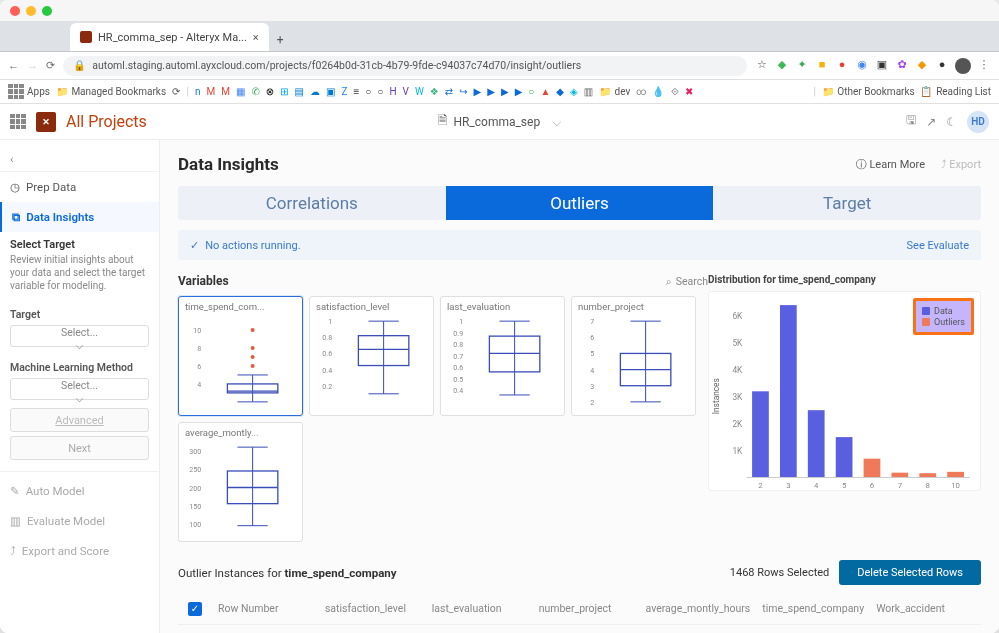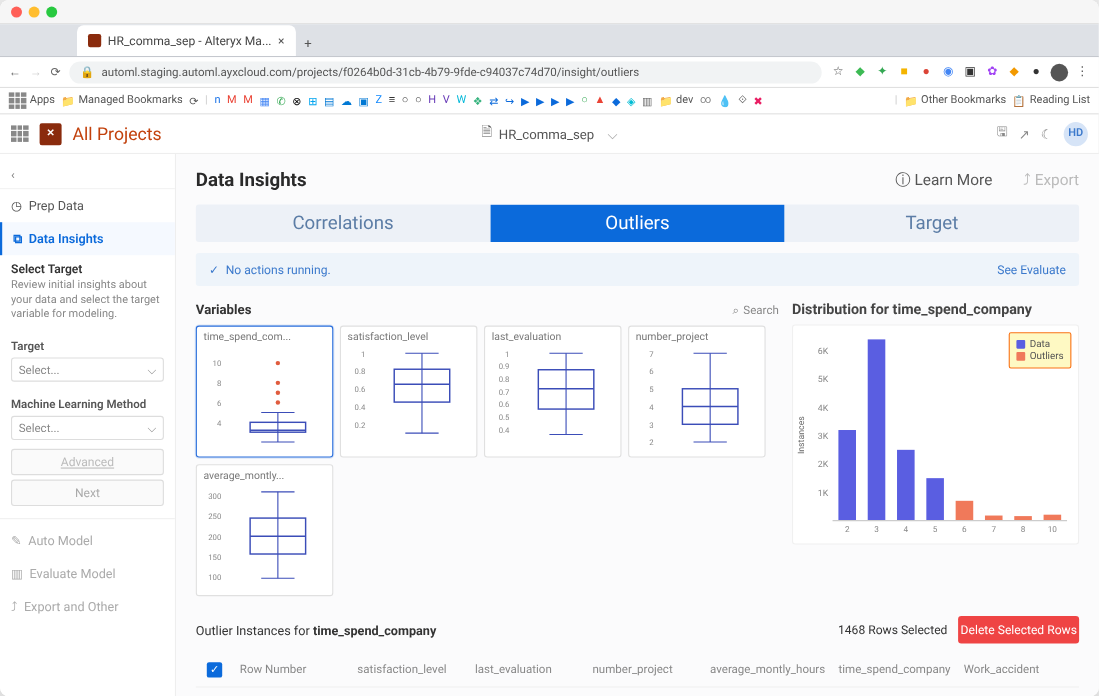--- a/index.html
+++ b/index.html
@@ -29,60 +29,60 @@
 .avatar { width:22px; height:22px; border-radius:50%; background:#d6e4f7; color:#3b79cc; display:flex; align-items:center; justify-content:center; font-size:10px; font-weight:600;}
 
 .body { flex:1; display:flex; overflow:hidden; }
 .sidebar { width:160px; border-right:1px solid #eee; background:#fff; padding-top:6px; font-size:11.5px; color:#555;}
 .side-back { height:26px; display:flex; align-items:center; padding:0 10px; color:#888; border-bottom:1px solid #f2f2f2;}
 .side-item { height:30px; display:flex; align-items:center; padding:0 10px; gap:6px; }
 .side-item.active { color:#0b6adb; border-left:2px solid #0b6adb; background:#f5f9ff; font-weight:600;}
 .side-step-title { padding:6px 10px 2px; font-weight:600; font-size:11px; color:#333;}
 .side-step-desc { padding:0 10px 10px; font-size:10px; color:#888; line-height:1.3;}
 .side-label { padding:6px 10px 2px; font-size:10.5px; color:#555; font-weight:600;}
-.side-select { margin:2px 10px 8px; height:22px; border:1px solid #ddd; border-radius:3px; display:flex; align-items:center; padding:0 6px; font-size:10.5px; color:#888; justify-content:space-between;}
+.side-select { margin:2px 10px 8px; height:22px; border:1px solid #ddd; border-radius:3px; display:flex; align-items:center; padding:0 6px; font-size:10.5px; color:#888; justify-content:space-between;flex-direction:column;}
 .side-btn { margin:4px 10px; height:24px; border:1px solid #ddd; border-radius:3px; display:flex; align-items:center; justify-content:center; color:#aaa; font-size:11px; background:#fafafa;}
 .side-btn.disabled { color:#bbb;text-decoration:underline; }
 .side-link { height:30px; display:flex; align-items:center; padding:0 10px; gap:6px; color:#aaa; font-size:11.5px;}
 
 .main { flex:1; background:#fbfbfc; padding:14px 18px; overflow:auto;}
 .main-hdr { display:flex; align-items:center; margin-bottom:12px;}
 .main-hdr h1 { font-size:17px; font-weight:700; color:#2a2a2a;}
-.hdr-actions { margin-left:auto; display:flex; gap:28px; font-size:14px; color:#888; align-items:center;}
+.hdr-actions { margin-left:auto; display:flex; gap:16px; font-size:11px; color:#888; align-items:center;}
 .hdr-actions .learn { color:#555; }
 .tabs-row { display:flex; height:34px; background:#edf1f7; border-radius:3px; overflow:hidden; margin-bottom:10px;}
 .tabs-row .tb { flex:1; display:flex; align-items:center; justify-content:center; font-size:17px; color:#5c7da6; }
 .tabs-row .tb.active { background:#0b6adb; color:#fff; }
 .status-bar { height:30px; background:#eef4fa; border-radius:3px; display:flex; align-items:center; padding:0 12px; font-size:11px; color:#3b79cc; margin-bottom:14px;}
 .status-bar .see { margin-left:auto; }
 
-.vars-row { display:flex; gap:12px; }
+.vars-row { display:flex; }
 .vars-col { width:530px; }
 .vars-hdr { display:flex; align-items:center; margin-bottom:8px;}
 .vars-hdr h3 { font-size:12px; font-weight:700; color:#333;}
 .vars-hdr .search { margin-left:auto; color:#888; font-size:10.5px; display:flex; gap:4px; align-items:center;}
 .cards { display:flex; flex-wrap:wrap; gap:6px; }
 .card { width:125px; height:120px; border:1px solid #e0e0e0; border-radius:3px; background:#fff; padding:4px 6px; position:relative;}
 .card.sel { border:1.5px solid #2b6fdc; box-shadow:0 0 0 1px rgba(43,111,220,.15);}
 .card-title { font-size:9.5px; color:#777; margin-bottom:2px; white-space:nowrap; overflow:hidden; text-overflow:ellipsis;}
 .card svg { width:100%; height:95px; }
 
 .dist { flex:1; }
-.dist h3 { font-size:13px; font-weight:700; color:#444; margin-bottom:6px;}
+.dist h3 { font-size:10px; font-weight:700; color:#444; margin-bottom:6px;}
 .dist-chart { position:relative; height:200px; background:#fff; border:1px solid #f0f0f0; border-radius:3px;}
-.legend { position:absolute; top:6px; right:6px; border:1px solid #f97316; background:#fef9c3; padding:4px 6px; font-size:9px; color:#555; border-radius:2px;}
+.legend { position:absolute; top:6px; right:6px; border:3px solid #f97316; background:#c4b5fd; padding:4px 6px; font-size:9px; color:#555; border-radius:2px;}
 .legend div { display:flex; align-items:center; gap:4px; margin:1px 0;}
 .legend .sw { width:8px; height:8px; border-radius:1px;}
 
 .oi-section { margin-top:18px; }
 .oi-hdr { display:flex; align-items:center; margin-bottom:8px;}
 .oi-hdr .ttl { font-size:11.5px; color:#333;}
 .oi-hdr .ttl b { font-weight:700;}
 .oi-hdr .right { margin-left:auto; display:flex; align-items:center; gap:10px; font-size:11px;}
-.oi-hdr .del-btn { background:#ef4444; color:#fff; padding:6px 2px; border-radius:3px; font-size:11px;}
+.oi-hdr .del-btn { background:#0369a1; color:#fff; padding:6px 18px; border-radius:3px; font-size:11px;}
 .table { width:100%; font-size:11px; color:#555;}
 .th-row, .td-row { display:flex; align-items:center; height:32px; border-bottom:1px solid #f0f0f0; padding:0 4px;}
 .th-row { color:#888; font-size:10.5px;}
 .cell { flex:1; padding:0 6px;}
 .cell.chk { flex:0 0 30px; }
 .chkbox { width:14px; height:14px; border-radius:2px; background:#0b6adb; display:flex; align-items:center; justify-content:center; color:#fff; font-size:10px;}
 </style>
 </head>
 <body>
 
@@ -246,21 +246,21 @@
       <div class="side-link">
           <span>✎</span>
           <span>Auto Model</span>
         </div>
       <div class="side-link">
           <span>▥</span>
           <span>Evaluate Model</span>
         </div>
       <div class="side-link">
           <span>⤴</span>
-          <span>Export and Other</span>
+          <span>Export and Score</span>
         </div>
     </div>
 
     <div class="main">
       <div class="main-hdr">
         <h1>Data Insights</h1>
         <div class="hdr-actions">
           <span class="learn"><span>ⓘ</span> <span>Learn More</span></span>
           <span style="color:#bbb;"><span>⤴</span> <span>Export</span></span>
         </div>

